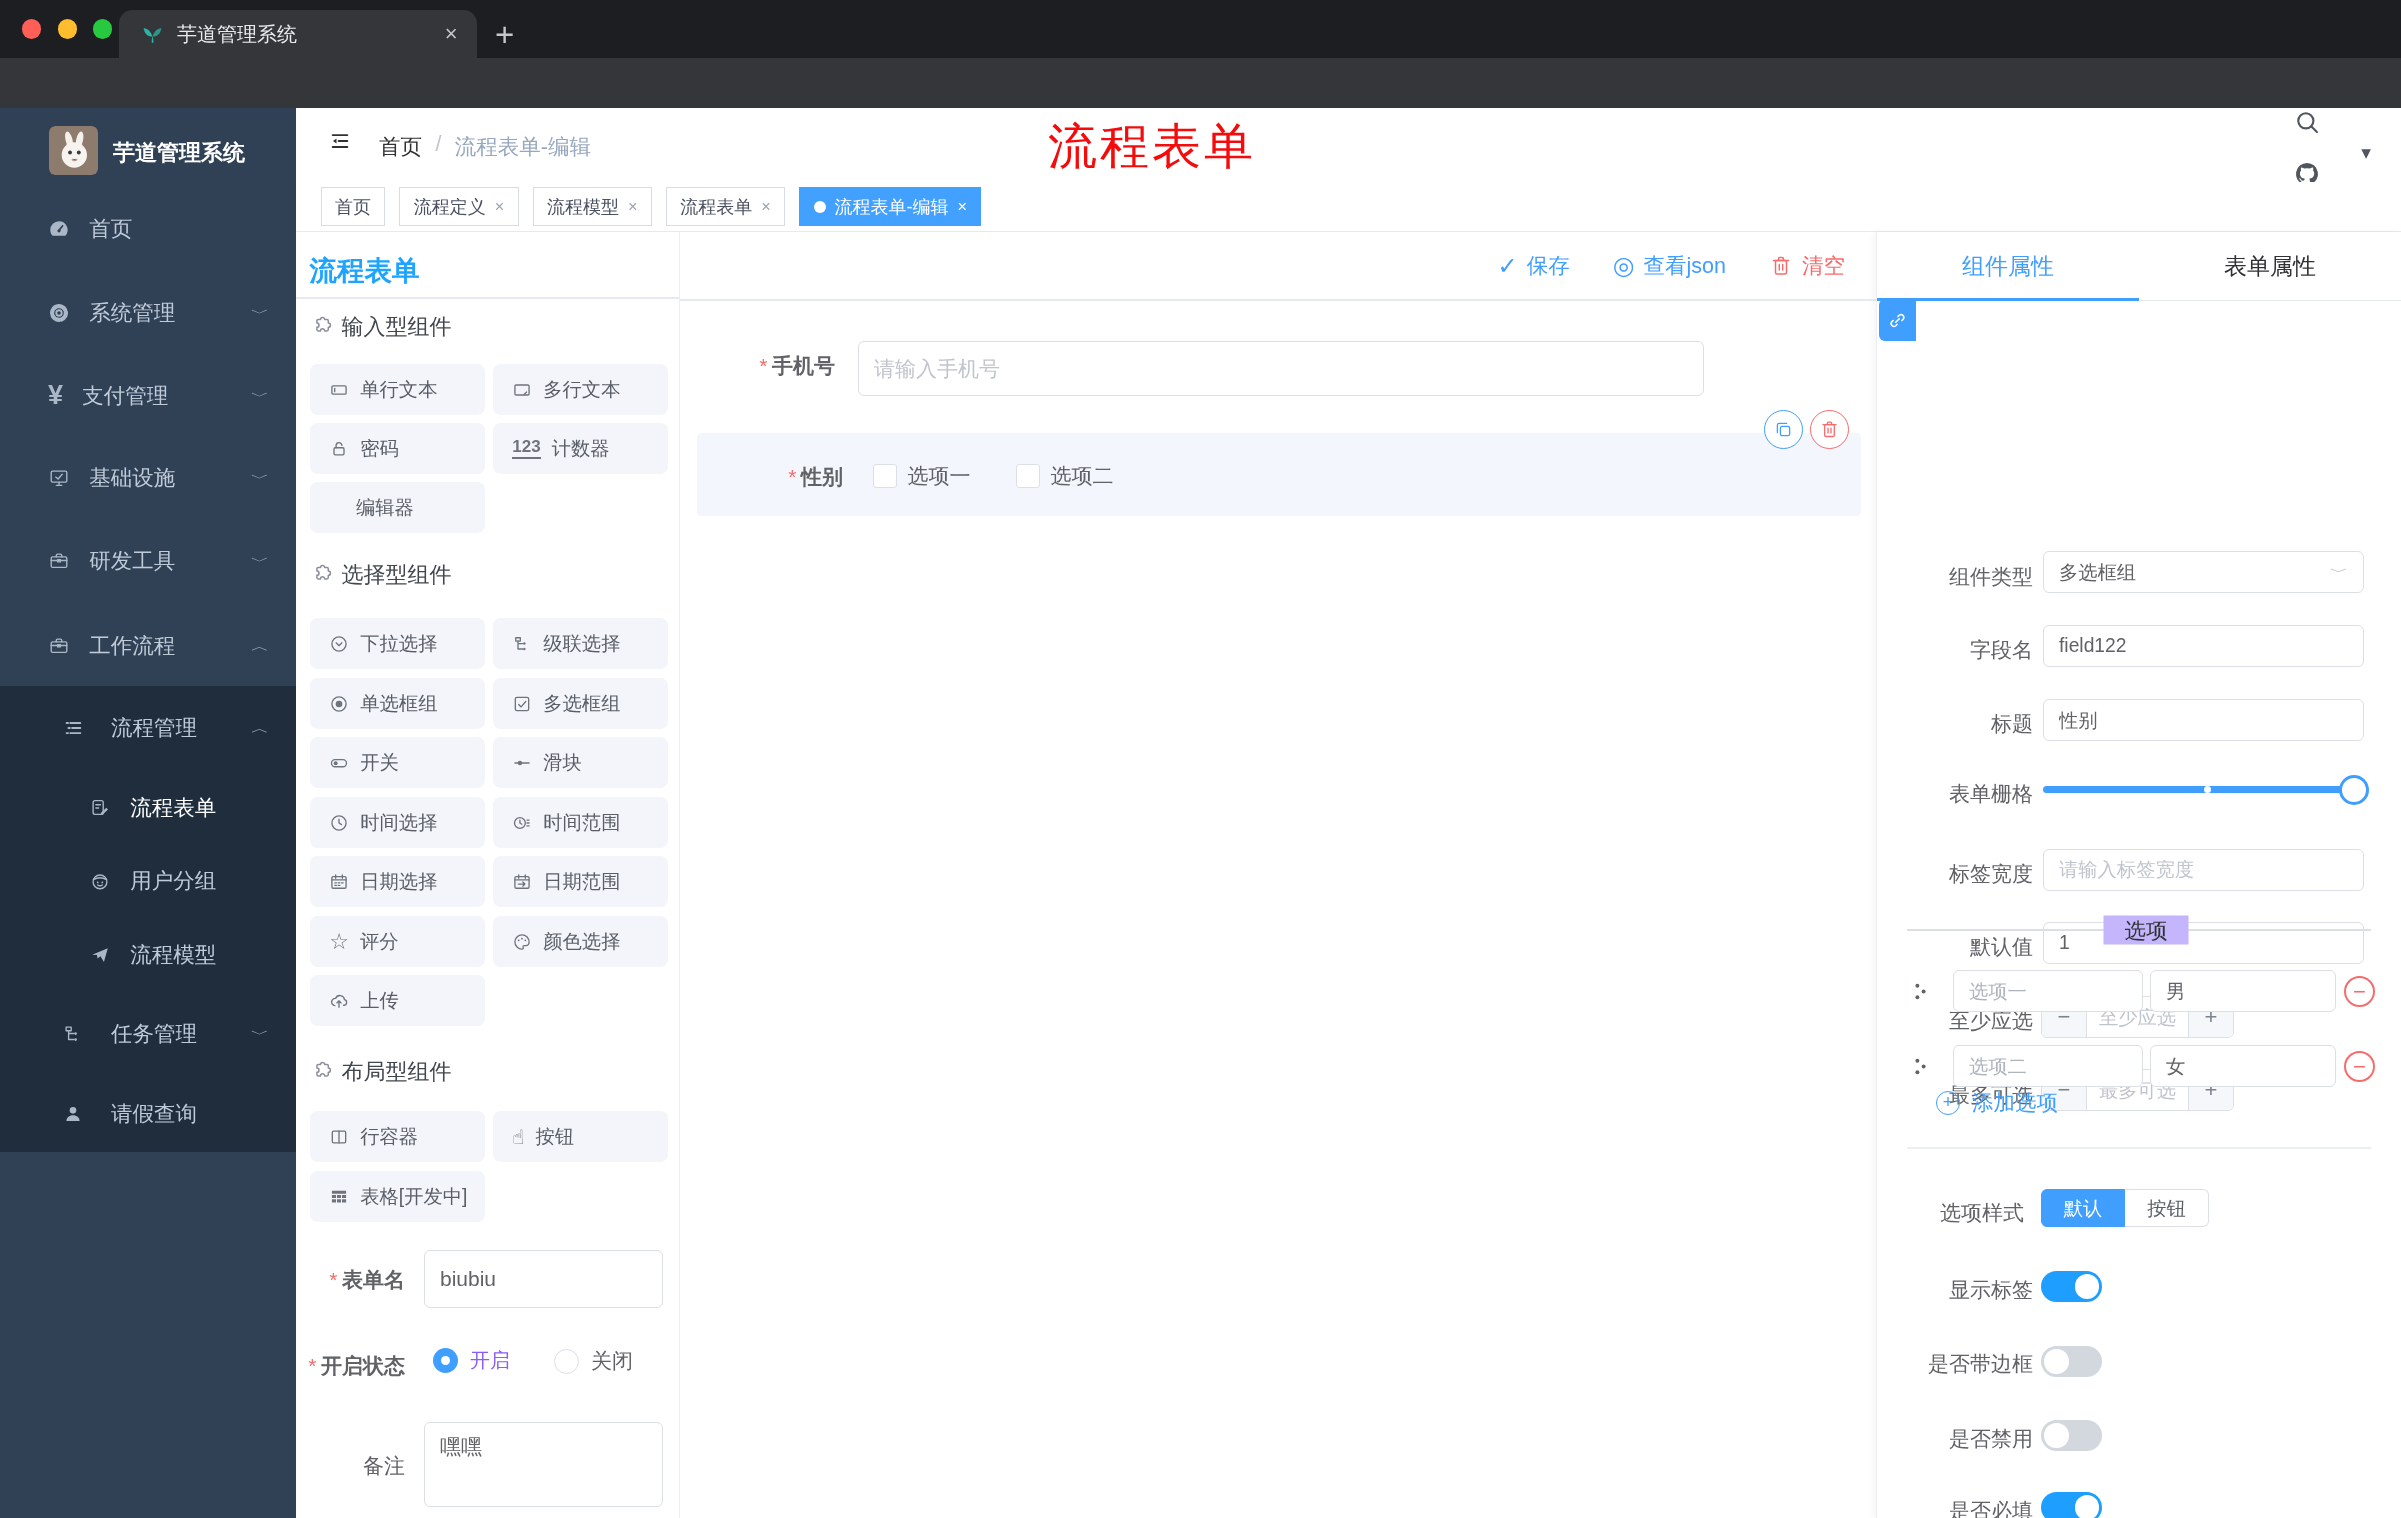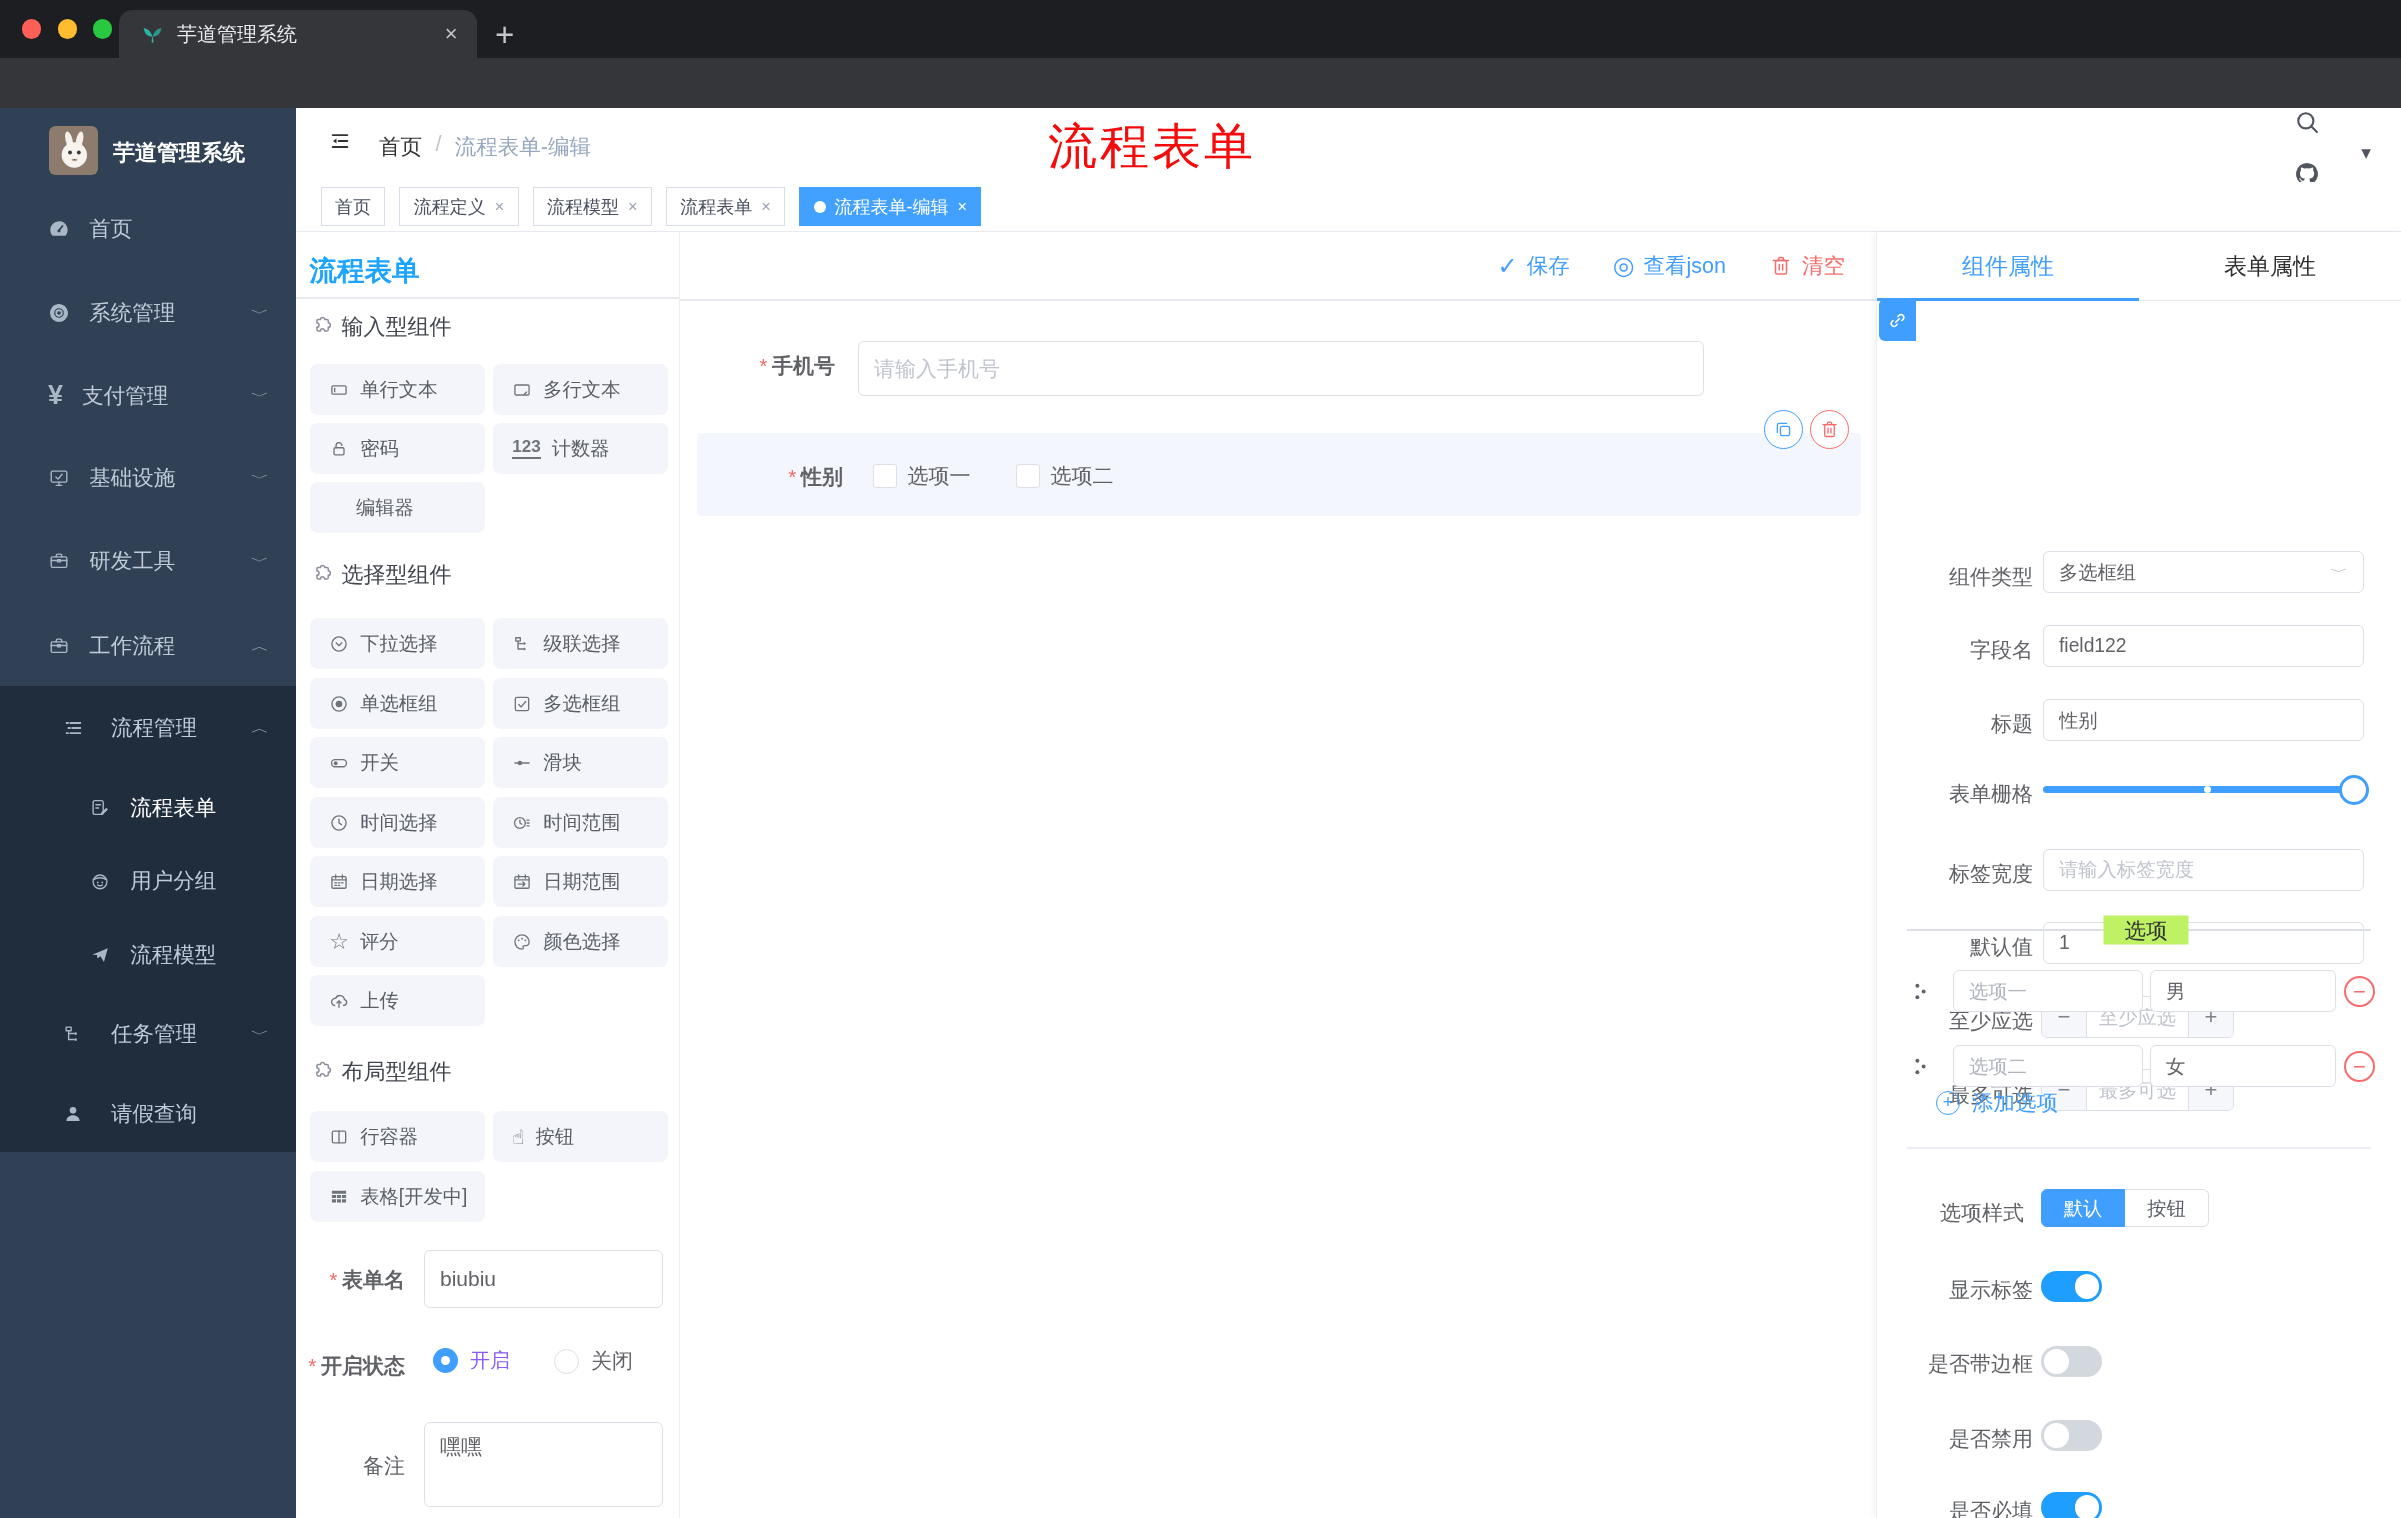--- a/index.html
+++ b/index.html
@@ -114,21 +114,21 @@
   .pselect .carrow { margin-left:auto; color:#c0c4cc; font-size:18px; transform:scaleY(.7); }
   .slider-track { position:absolute; left:166px; width:321px; height:7.4px; border-radius:3.7px; background:#409eff; }
   .slider-mark { position:absolute; width:7.4px; height:7.4px; border-radius:50%; background:#fff; top:0; }
   .slider-handle { position:absolute; width:30px; height:30px; border-radius:50%; background:#fff; border:3.7px solid #409eff; top:-11px; }
   .stepper { position:absolute; left:164px; width:193px; height:42px; border:1.5px solid #dcdfe6; border-radius:6px; display:flex; overflow:hidden; background:#fff; }
   .stepper .sbtn { width:45px; background:#f5f7fa; color:#7d838c; font-size:22px; display:flex; align-items:center; justify-content:center; flex:none; cursor:pointer; }
   .stepper .sbtn:first-child { border-right:1.5px solid #dcdfe6; }
   .stepper .sbtn:last-child { border-left:1.5px solid #dcdfe6; }
   .stepper .sph { flex:1; display:flex; align-items:center; justify-content:center; font-size:19.3px; color:#c0c4cc; }
   .odivider-line { position:absolute; left:30px; width:464px; height:1.5px; background:#dcdfe6; }
-  .odivider-text { position:absolute; font-size:21.5px; color:#303133; background:#bef264; padding:0 21px; transform:translate(-50%,-50%);text-align:right; }
+  .odivider-text { position:absolute; font-size:21.5px; color:#303133; background:#c4b5fd; padding:0 21px; transform:translate(-50%,-50%);text-align:right; }
   .optrow { position:absolute; left:0; width:100%; height:42px; }
   .optrow .dragi { position:absolute; left:31px; top:9px; width:25px; height:25px; color:#5f646c; }
   .optrow .oin1 { position:absolute; left:76px; top:0; width:190px; height:42px; font-size:19.3px; border-radius:6px; color:#aeb3bc; }
   .optrow .oin2 { position:absolute; left:273px; top:0; width:186px; height:42px; font-size:19.3px; border-radius:6px; }
   .rmcircle { position:absolute; left:467px; top:6px; width:31px; height:31px; border-radius:50%; border:2.2px solid #f56c6c; color:#f56c6c; display:flex; align-items:center; justify-content:center; font-size:22px; line-height:1; cursor:pointer; }
   .addopt { position:absolute; left:59px; display:flex; align-items:center; gap:12px; color:#409eff; font-size:21.5px; cursor:pointer; }
   .addopt .pluscir { width:24px; height:24px; border:1.5px solid #409eff; border-radius:50%; display:flex; align-items:center; justify-content:center; font-size:18px; }
   .pdivider { position:absolute; left:30px; width:464px; height:1.5px; background:#ebeef5; }
   .seg { position:absolute; left:164px; height:38px; display:flex; }
   .seg .s { width:84px; display:flex; align-items:center; justify-content:center; font-size:19.3px; border:1.5px solid #dcdfe6; color:#5a5e66; background:#fff; cursor:pointer; }

